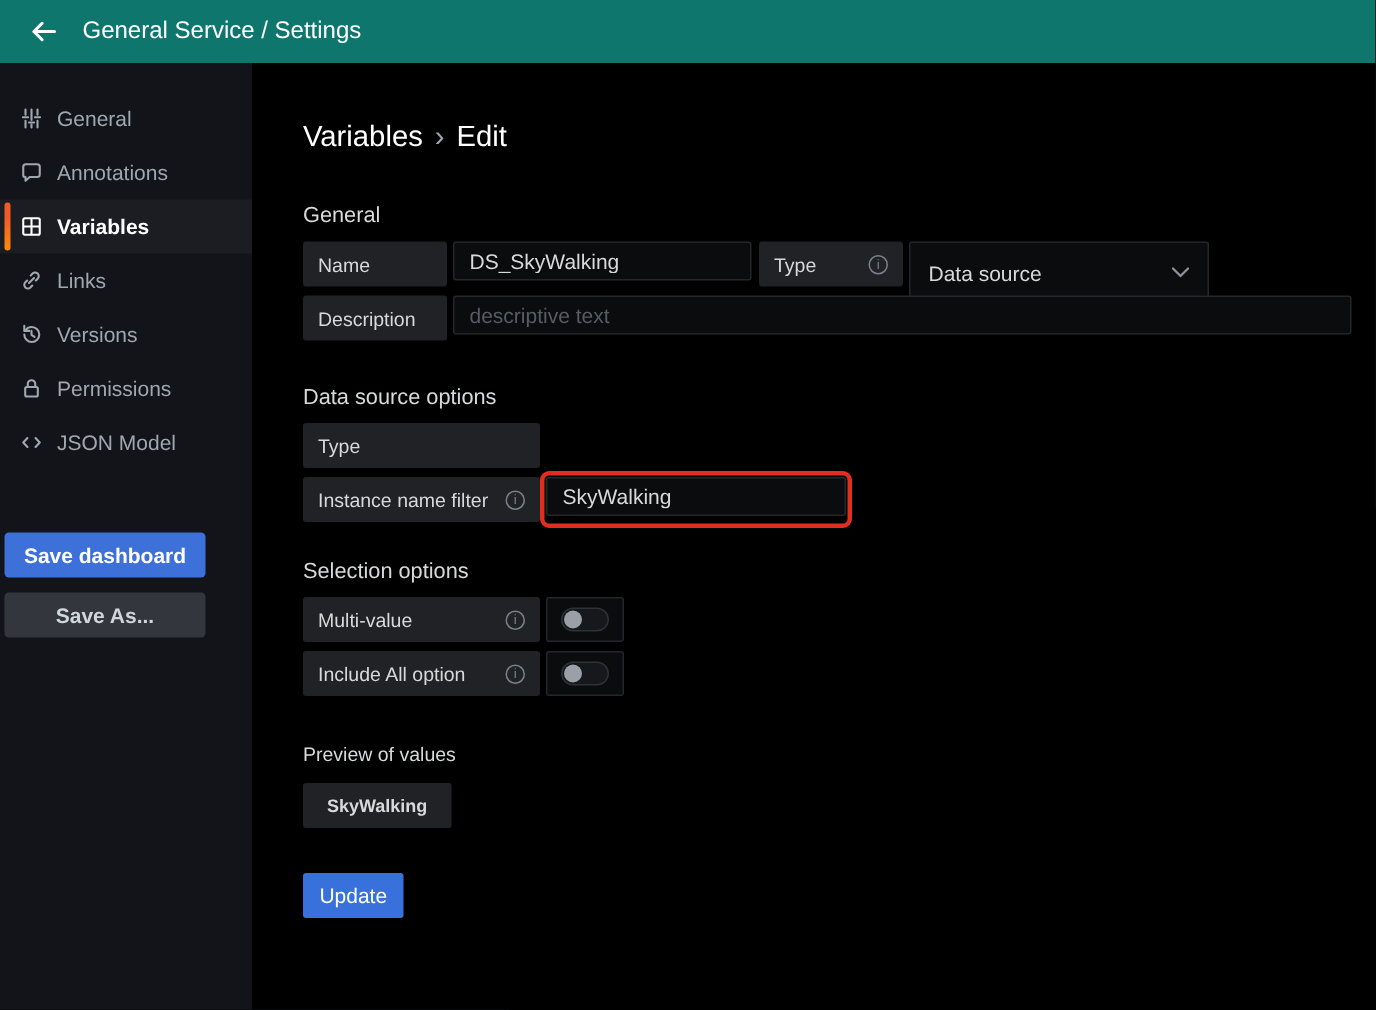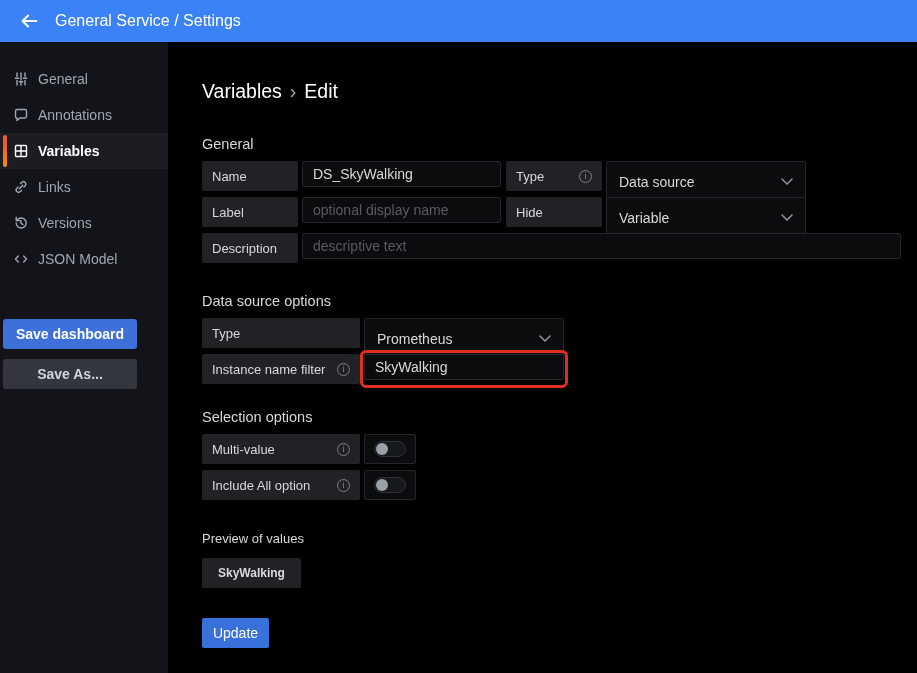--- a/index.html
+++ b/index.html
@@ -8,21 +8,21 @@
     font-family: "Liberation Sans", sans-serif;
     background: #121419;
     color: #d8d9da;
     overflow: hidden;
   }
   .app { position: relative; width: 917px; height: 673px; }
 
   
   .topbar {
     position: absolute; top: 0; left: 0; right: 0; height: 42px;
-    background: #3b82f6;
+    background: #0f766e;
     display: flex; align-items: center; padding: 0 0 0 10px;
   }
   .back-btn {
     width: 38px; height: 38px; background: none; border: none;
     display: flex; align-items: center; justify-content: center; cursor: pointer;
   }
   .topbar-title { font-size: 16px; font-weight: 500; color: #ffffff; margin-left: 7px; }
 
   
   .sidenav {
@@ -175,20 +175,29 @@
       <span class="nicon">
         <svg width="16" height="16" viewBox="0 0 16 16" fill="none" stroke="currentColor" stroke-width="1.4" stroke-linecap="round" stroke-linejoin="round">
             <path d="M3.2 8a5 5 0 105-5c-1.9 0-3.6 1.1-4.4 2.6"></path>
             <path d="M3.2 2.2v3.4h3.4"></path>
             <path d="M8 5.6V8.2l2 1.4"></path>
           </svg>
       </span>
       <span>Versions</span>
     </div>
 
+    <div class="nav-item">
+      <span class="nicon">
+        <svg width="16" height="16" viewBox="0 0 16 16" fill="none" stroke="currentColor" stroke-width="1.4">
+            <rect x="3.8" y="7" width="8.4" height="6.3" rx="1"></rect>
+            <path d="M5.5 7V5a2.5 2.5 0 015 0v2"></path>
+          </svg>
+      </span>
+      <span>Permissions</span>
+    </div>
 
     <div class="nav-item">
       <span class="nicon">
         <svg width="16" height="16" viewBox="0 0 16 16" fill="none" stroke="currentColor" stroke-width="1.4" stroke-linecap="round" stroke-linejoin="round">
             <path d="M5.3 5L2.5 8l2.8 3M10.7 5l2.8 3-2.8 3"></path>
           </svg>
       </span>
       <span>JSON Model</span>
     </div>
 
@@ -216,51 +225,30 @@
       <div class="select">
         <span>Data source</span>
         <span class="chev">
           <svg width="12" height="7" viewBox="0 0 12 7">
               <path d="M1 1l5 5 5-5" stroke="#8e949c" stroke-width="1.5" fill="none" stroke-linecap="round"></path>
             </svg>
         </span>
       </div>
     </div>
 
-    <div class="frow">
-      <div class="flabel w96">Label</div>
-      <input class="tinput w199" type="text" placeholder="optional display name" style="">
-      <div class="flabel w96">Hide</div>
-      <div class="select">
-        <span>Variable</span>
-        <span class="chev">
-          <svg width="12" height="7" viewBox="0 0 12 7">
-              <path d="M1 1l5 5 5-5" stroke="#8e949c" stroke-width="1.5" fill="none" stroke-linecap="round"></path>
-            </svg>
-        </span>
-      </div>
-    </div>
 
     <div class="frow">
       <div class="flabel w96">Description</div>
       <input class="tinput grow" type="text" placeholder="descriptive text" style="">
     </div>
 
     <div class="section-title mt30">Data source options</div>
 
     <div class="frow">
       <div class="flabel w158">Type</div>
-      <div class="select">
-        <span>Prometheus</span>
-        <span class="chev">
-          <svg width="12" height="7" viewBox="0 0 12 7">
-              <path d="M1 1l5 5 5-5" stroke="#8e949c" stroke-width="1.5" fill="none" stroke-linecap="round"></path>
-            </svg>
-        </span>
-      </div>
     </div>
 
     <div class="frow">
       <div class="flabel w158">
         <span>Instance name filter</span>
         <span class="info-i">i</span>
       </div>
       <div class="hl-wrap">
         <input class="tinput" type="text" value="SkyWalking" style="">
       </div>

